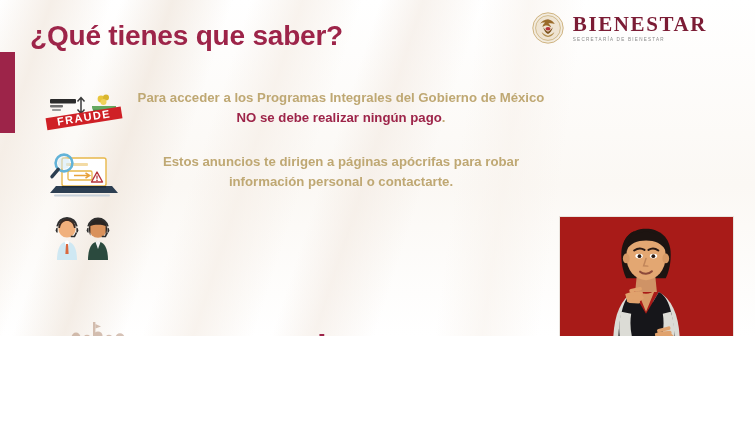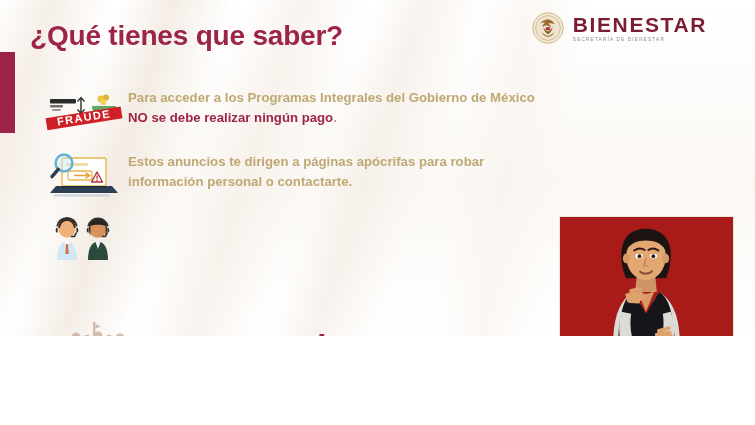--- a/index.html
+++ b/index.html
@@ -60,21 +60,21 @@
     position: absolute;
     right: 48px;
     top: 12px;
     display: flex;
     align-items: center;
     gap: 9px;
   }
   .brand-emblem { width: 32px; height: 32px; display: block; }
   .brand-text { line-height: 1; }
   .brand-name {
-    font-family: Liberation Sans, sans-serif;
+    font-family: Liberation Serif, serif;
     font-size: 21px;
     font-weight: 700;
     color: #7b1c35;
     letter-spacing: 1.6px;
   }
   .brand-sub {
     font-family: "Liberation Sans", sans-serif;
     font-size: 4.6px;
     color: #8a8a8a;
     letter-spacing: 1.25px;
@@ -101,20 +101,21 @@
     position: relative;
     margin-top: 2px;
   }
   .bullet-icon svg { display: block; width: 100%; height: 100%; }
   .bullet-text {
     font-size: 13.2px;
     line-height: 1.52;
     font-weight: 700;
     color: #bfa873;
     padding-top: 2px;
+    text-align: center;
   }
   .bullet-text .hl {
     color: #9d2449;
     font-weight: 700;
   }
   .bullet-text .hl-dot { color: #bfa873; }
 
   
   .cta {
     position: absolute;

